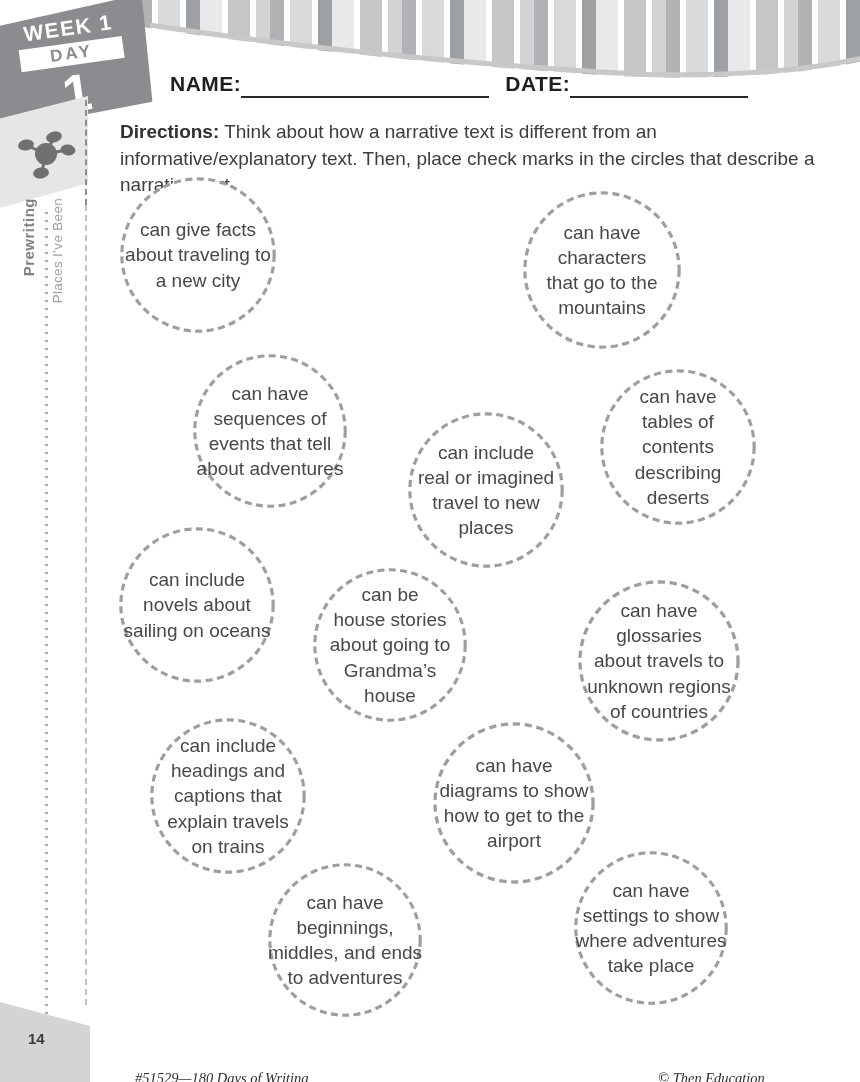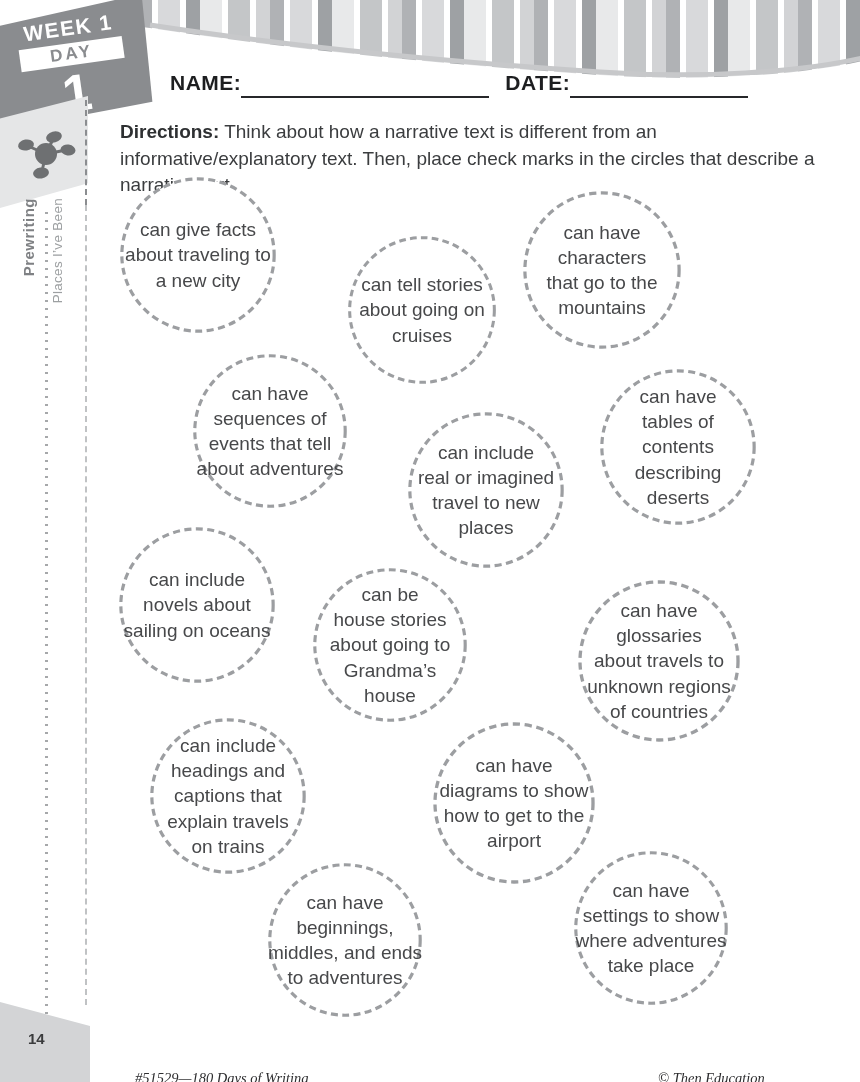--- a/index.html
+++ b/index.html
@@ -21,21 +21,21 @@
          clip-path:polygon(0 24%, 82% 0, 88% 78%, 0 100%);}
   .badge-inner{transform:rotate(-8deg);width:156px;padding-top:22px;
                display:flex;flex-direction:column;align-items:center;}
   .badge-week{color:#ffffff;font-weight:bold;font-size:21px;letter-spacing:1.5px;}
   .badge-day-bar{background:#ffffff;width:104px;height:22px;margin-top:3px;
                  display:flex;align-items:center;justify-content:center;}
   .badge-day-bar span{color:#8a8c8f;font-weight:bold;font-size:17px;letter-spacing:3px;}
   .badge-num{color:#ffffff;font-weight:bold;font-size:52px;line-height:1.0;margin-top:2px;}
 
   
-  .namerow{position:absolute;left:170px;top:68px;width:578px;display:flex;align-items:center;}
+  .namerow{position:absolute;left:170px;top:68px;width:578px;display:flex;align-items:flex-end;}
   .nlabel{font-weight:800;font-size:21px;color:#1d1e20;letter-spacing:.5px;line-height:1.4;}
   .uline{border-bottom:2px solid #26272a;height:28px;display:inline-block;}
 
   
   .directions{position:absolute;left:120px;top:119px;width:724px;
               font-size:19px;line-height:1.4;color:#3b3d3f;}
   .directions b{color:#2e3032;}
 
   
   .band{position:absolute;left:0;top:96px;width:88px;height:112px;background:#e5e6e7;
@@ -117,28 +117,20 @@
   <div class="dashline" style="top:205px;height:800px;"></div>
 
   <div class="circle" style="left:118px;top:175px;width:160px;height:160px">
     <svg viewBox="0 0 100 100" preserveAspectRatio="none">
         <circle class="ring" cx="50" cy="50" r="47.6"></circle>
       </svg>
     <span class="ctext">can give facts
 about traveling to
 a new city</span>
   </div>
-  <div class="circle" style="left:346px;top:234px;width:152px;height:152px">
-    <svg viewBox="0 0 100 100" preserveAspectRatio="none">
-        <circle class="ring" cx="50" cy="50" r="47.6"></circle>
-      </svg>
-    <span class="ctext">can tell stories
-about going on
-cruises</span>
-  </div>
   <div class="circle" style="left:521px;top:189px;width:162px;height:162px">
     <svg viewBox="0 0 100 100" preserveAspectRatio="none">
         <circle class="ring" cx="50" cy="50" r="47.6"></circle>
       </svg>
     <span class="ctext">can have
 characters
 that go to the
 mountains</span>
   </div>
   <div class="circle" style="left:191px;top:352px;width:158px;height:158px">

